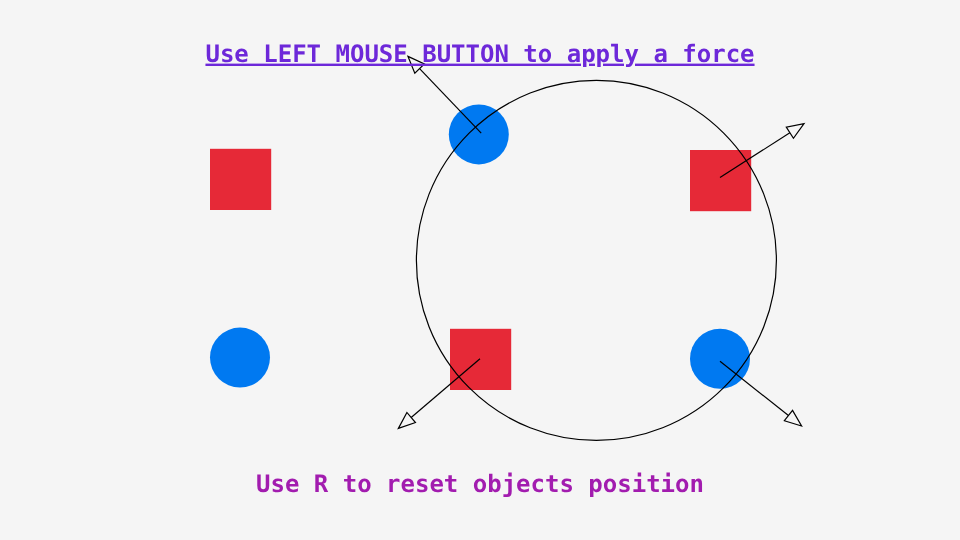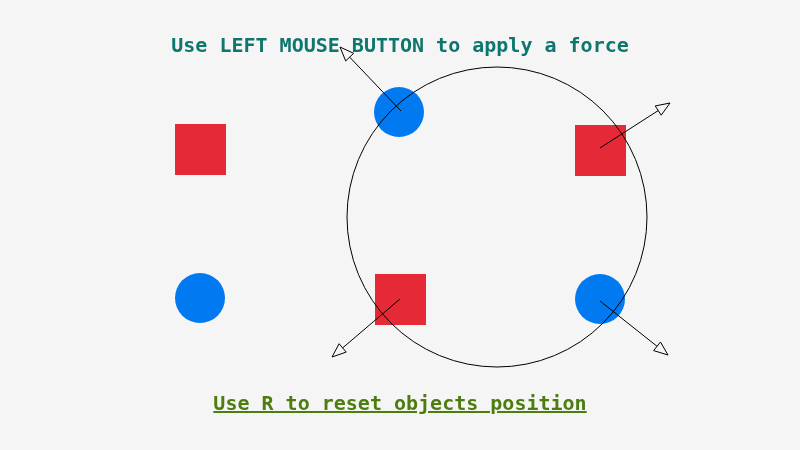--- a/index.html
+++ b/index.html
@@ -58,16 +58,16 @@
       <line x1="401" y1="111" x2="349.65912563041934" y2="57.13416459584982" stroke="#000000" stroke-width="1"></line>
       <polygon points="340,47 353.6404045787889,53.33950809818507 345.6778466820498,60.928821093514564" fill="none" stroke="#000000" stroke-width="1" stroke-linejoin="miter"></polygon>
       <line x1="600" y1="148" x2="658.2235013447282" y2="110.57060627838898" stroke="#000000" stroke-width="1"></line>
       <polygon points="670,103 661.1976680969525,115.19708789296003 655.2493345925039,105.94412466381793" fill="none" stroke="#000000" stroke-width="1" stroke-linejoin="miter"></polygon>
       <line x1="400" y1="299" x2="342.6516753274272" y2="347.9147475148415" stroke="#000000" stroke-width="1"></line>
       <polygon points="332,357 339.0824689939721,343.7301607790665 346.2208816608823,352.0993342506165" fill="none" stroke="#000000" stroke-width="1" stroke-linejoin="miter"></polygon>
       <line x1="600" y1="301" x2="657.0364481350239" y2="346.2936499895778" stroke="#000000" stroke-width="1"></line>
       <polygon points="668,355 653.6160963452152,350.6007596508184 660.4567999248326,341.9865403283371" fill="none" stroke="#000000" stroke-width="1" stroke-linejoin="miter"></polygon>
     </svg>
 
-  <div class="instruction instruction-top" style="color: #0f766e;">Use LEFT MOUSE BUTTON to apply a force</div>
+  <div class="instruction instruction-top" style="color: #6d28d9; text-decoration: underline;">Use LEFT MOUSE BUTTON to apply a force</div>
 
-  <div class="instruction instruction-bottom" style="color: #4d7c0f; text-decoration: underline;">Use R to reset objects position</div>
+  <div class="instruction instruction-bottom" style="color: #a21caf;">Use R to reset objects position</div>
 </div>
 
 </body></html>

